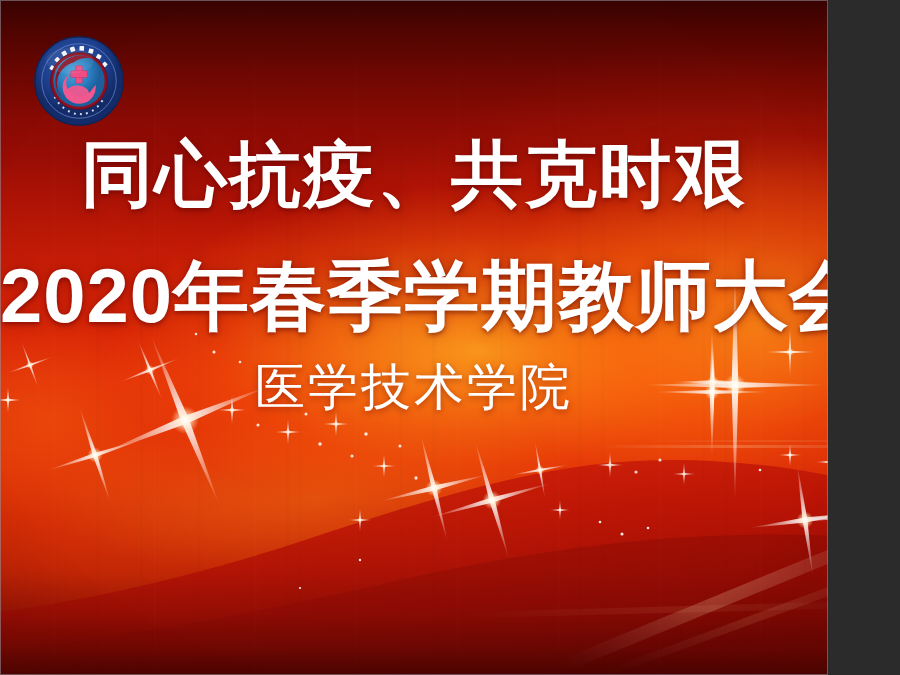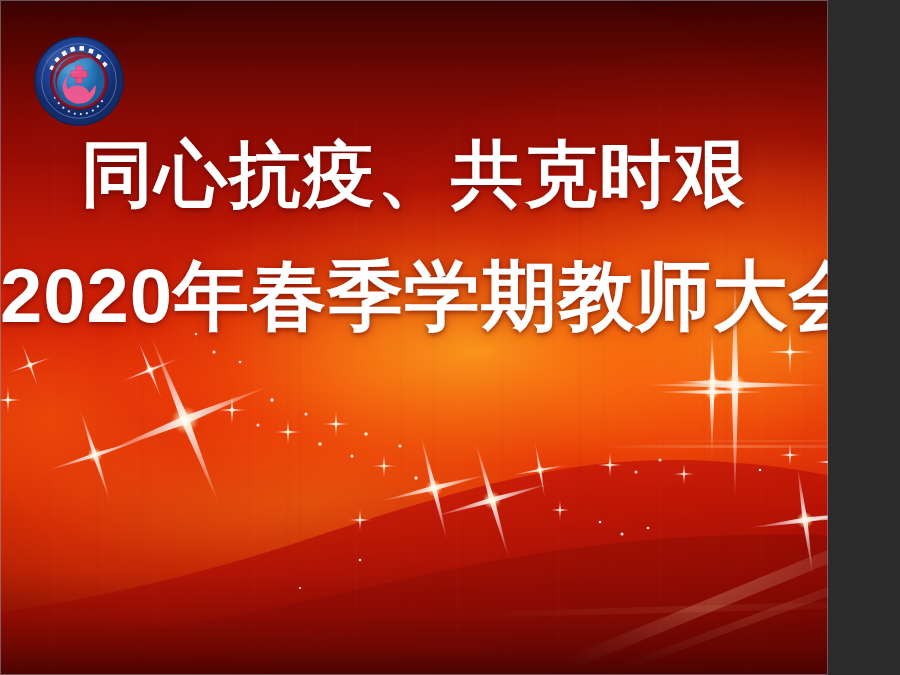--- a/index.html
+++ b/index.html
@@ -573,17 +573,18 @@
 
       <ellipse cx="40" cy="28" rx="26" ry="14" fill="#ffffff" opacity="0.07"></ellipse>
     </svg>
   </div>
 
   <div class="txt-wrap">
     <div id="title1" class="title-line">同心抗疫、共克时艰</div>
 
     <div id="title2" class="title-line">2020年春季学期教师大会</div>
 
+    <div id="subtitle">医学技术学院</div>
 
   </div>
 
   <div class="frame"></div>
 </div>
 
 </body></html>

